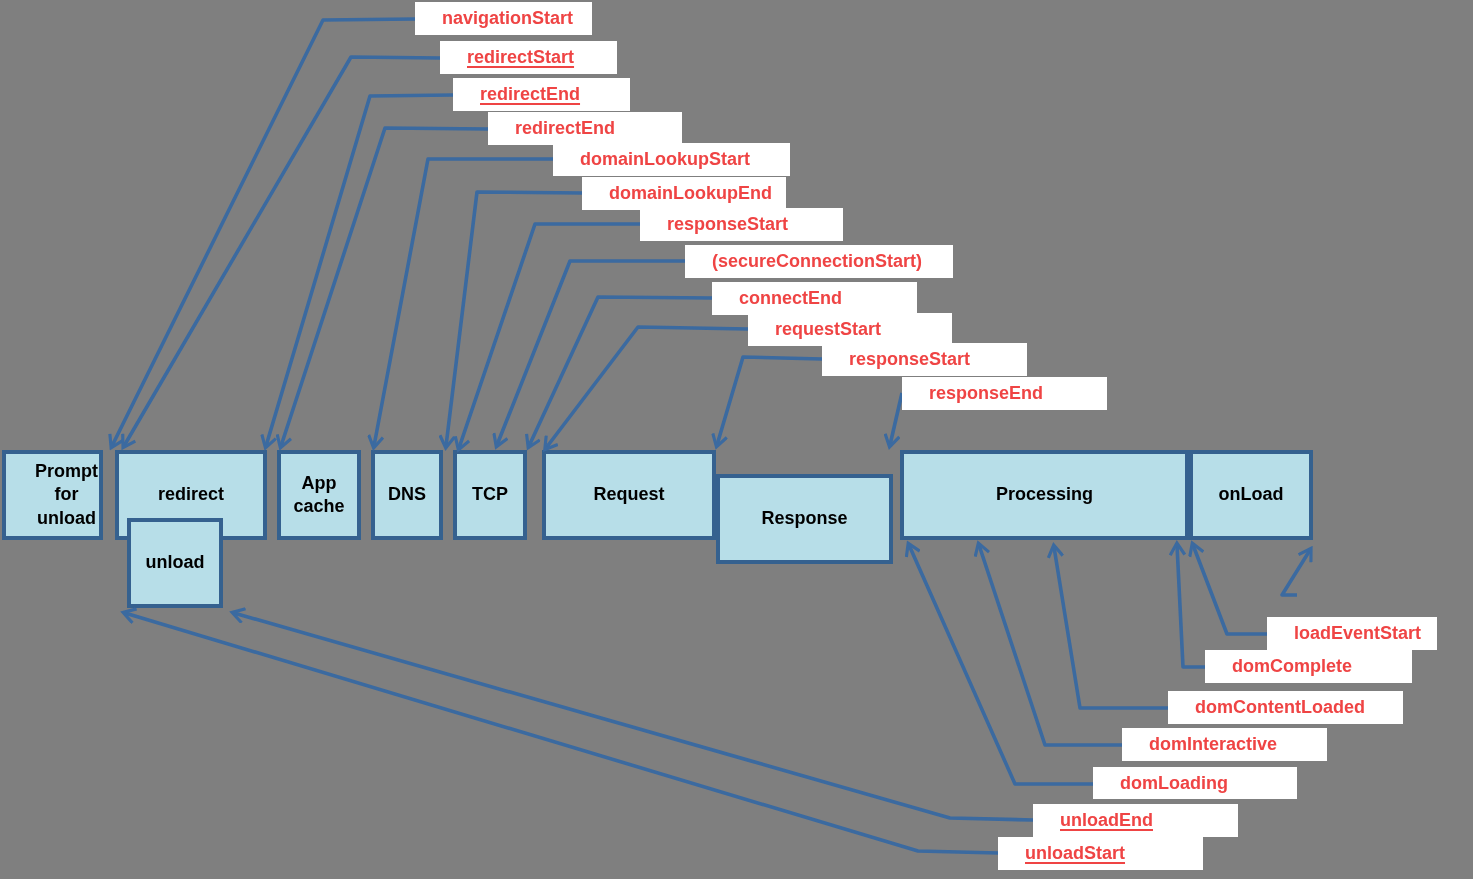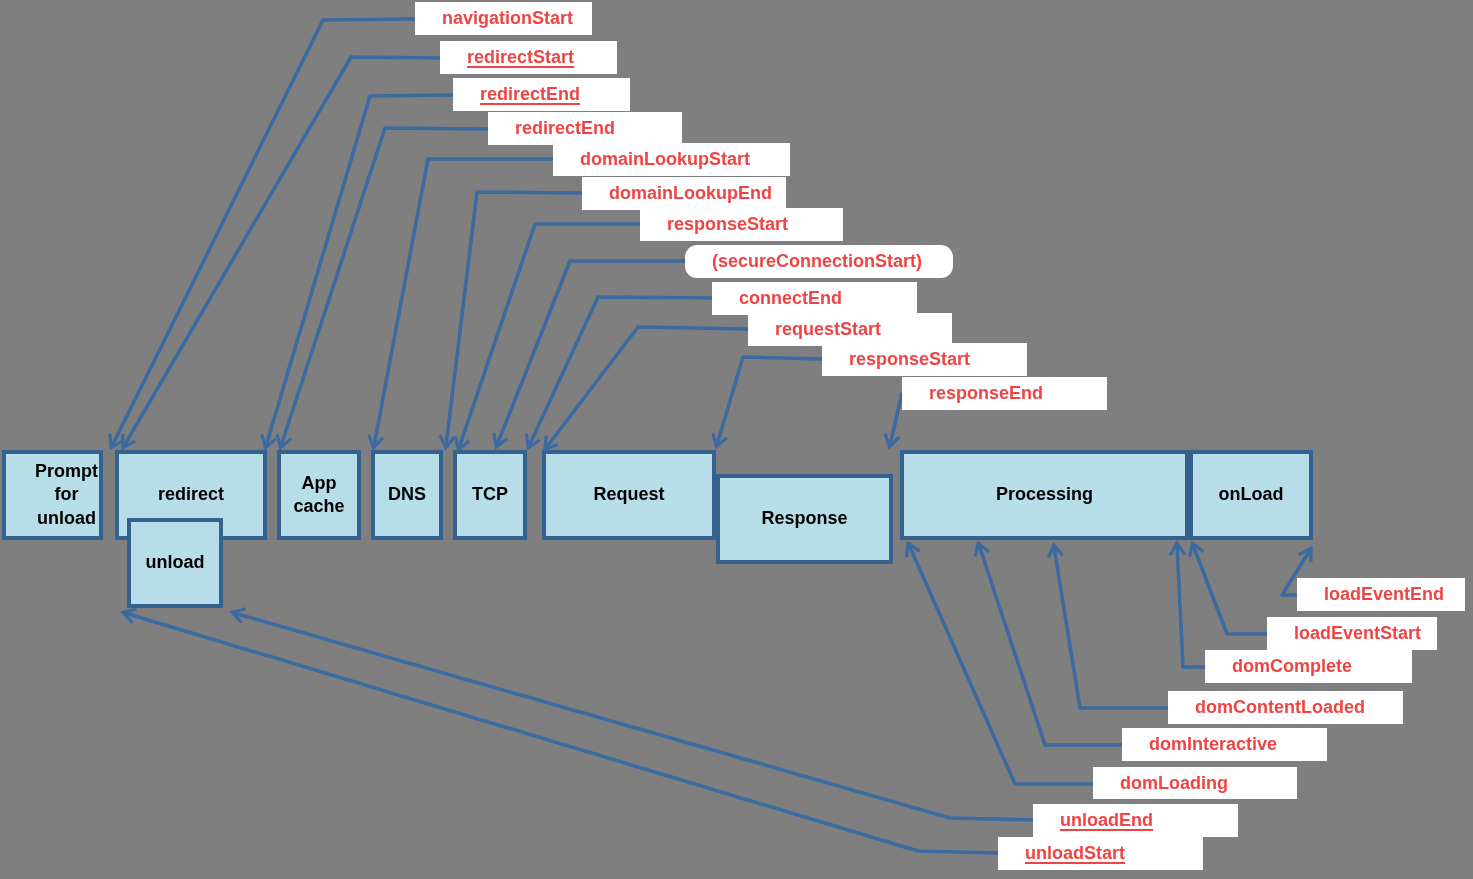--- a/index.html
+++ b/index.html
@@ -73,26 +73,25 @@
       <polyline points="1033,820 950,818 234,613" fill="none" stroke="#3B6AA0" stroke-width="3.6" stroke-linejoin="round" marker-end="url(#arrowhead)"></polyline>
       <polyline points="998,853 918,851 125,613" fill="none" stroke="#3B6AA0" stroke-width="3.6" stroke-linejoin="round" marker-end="url(#arrowhead)"></polyline>
     </svg>
     <div class="elabel" style="left: 415px; top: 2px; width: 177px; height: 33px;"><span>navigationStart</span></div>
     <div class="elabel u" style="left: 440px; top: 41px; width: 177px; height: 33px;"><span>redirectStart</span></div>
     <div class="elabel u" style="left: 453px; top: 78px; width: 177px; height: 33px;"><span>redirectEnd</span></div>
     <div class="elabel" style="left: 488px; top: 112px; width: 194px; height: 33px;"><span>redirectEnd</span></div>
     <div class="elabel" style="left: 553px; top: 143px; width: 237px; height: 33px;"><span>domainLookupStart</span></div>
     <div class="elabel" style="left: 582px; top: 177px; width: 204px; height: 33px;"><span>domainLookupEnd</span></div>
     <div class="elabel" style="left: 640px; top: 208px; width: 203px; height: 33px;"><span>responseStart</span></div>
-    <div class="elabel" style="left: 685px; top: 245px; width: 268px; height: 33px; border-radius: 12px;"><span>(secureConnectionStart)</span></div>
+    <div class="elabel" style="left: 685px; top: 245px; width: 268px; height: 33px;"><span>(secureConnectionStart)</span></div>
     <div class="elabel" style="left: 712px; top: 282px; width: 205px; height: 33px;"><span>connectEnd</span></div>
     <div class="elabel" style="left: 748px; top: 313px; width: 204px; height: 33px;"><span>requestStart</span></div>
     <div class="elabel" style="left: 822px; top: 343px; width: 205px; height: 33px;"><span>responseStart</span></div>
     <div class="elabel" style="left: 902px; top: 377px; width: 205px; height: 33px;"><span>responseEnd</span></div>
-    <div class="elabel" style="left: 1297px; top: 578px; width: 168px; height: 33px;"><span>loadEventEnd</span></div>
     <div class="elabel" style="left: 1267px; top: 617px; width: 170px; height: 33px;"><span>loadEventStart</span></div>
     <div class="elabel" style="left: 1205px; top: 650px; width: 207px; height: 33px;"><span>domComplete</span></div>
     <div class="elabel" style="left: 1168px; top: 691px; width: 235px; height: 33px;"><span>domContentLoaded</span></div>
     <div class="elabel" style="left: 1122px; top: 728px; width: 205px; height: 33px;"><span>domInteractive</span></div>
     <div class="elabel" style="left: 1093px; top: 767px; width: 204px; height: 32px;"><span>domLoading</span></div>
     <div class="elabel u" style="left: 1033px; top: 804px; width: 205px; height: 33px;"><span>unloadEnd</span></div>
     <div class="elabel u" style="left: 998px; top: 837px; width: 205px; height: 33px;"><span>unloadStart</span></div>
   </div>
 
 </body></html>

